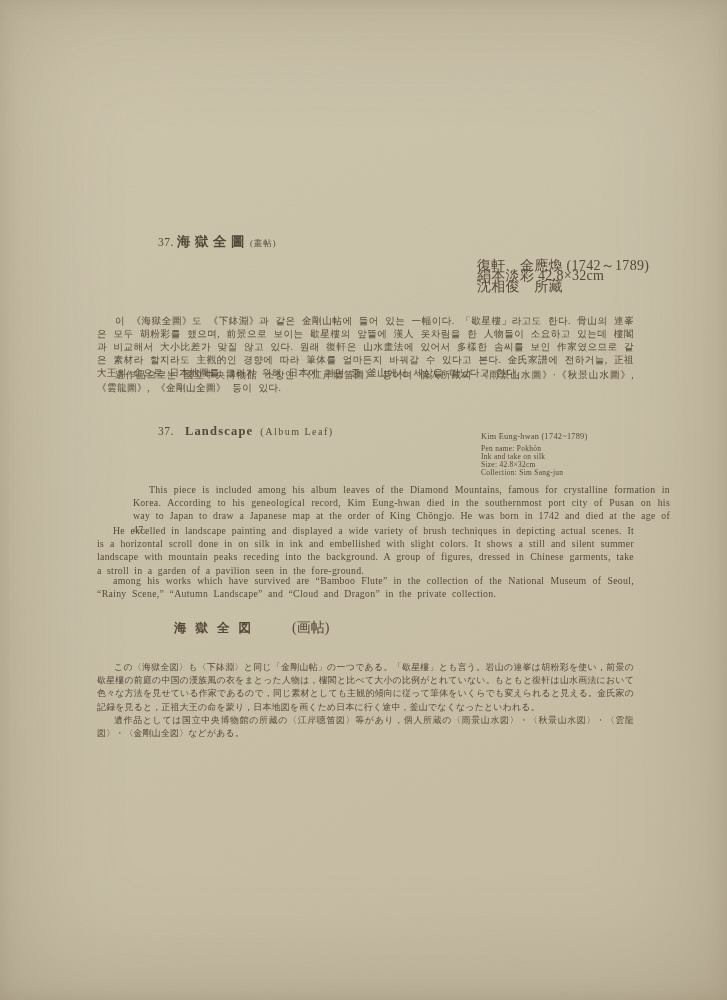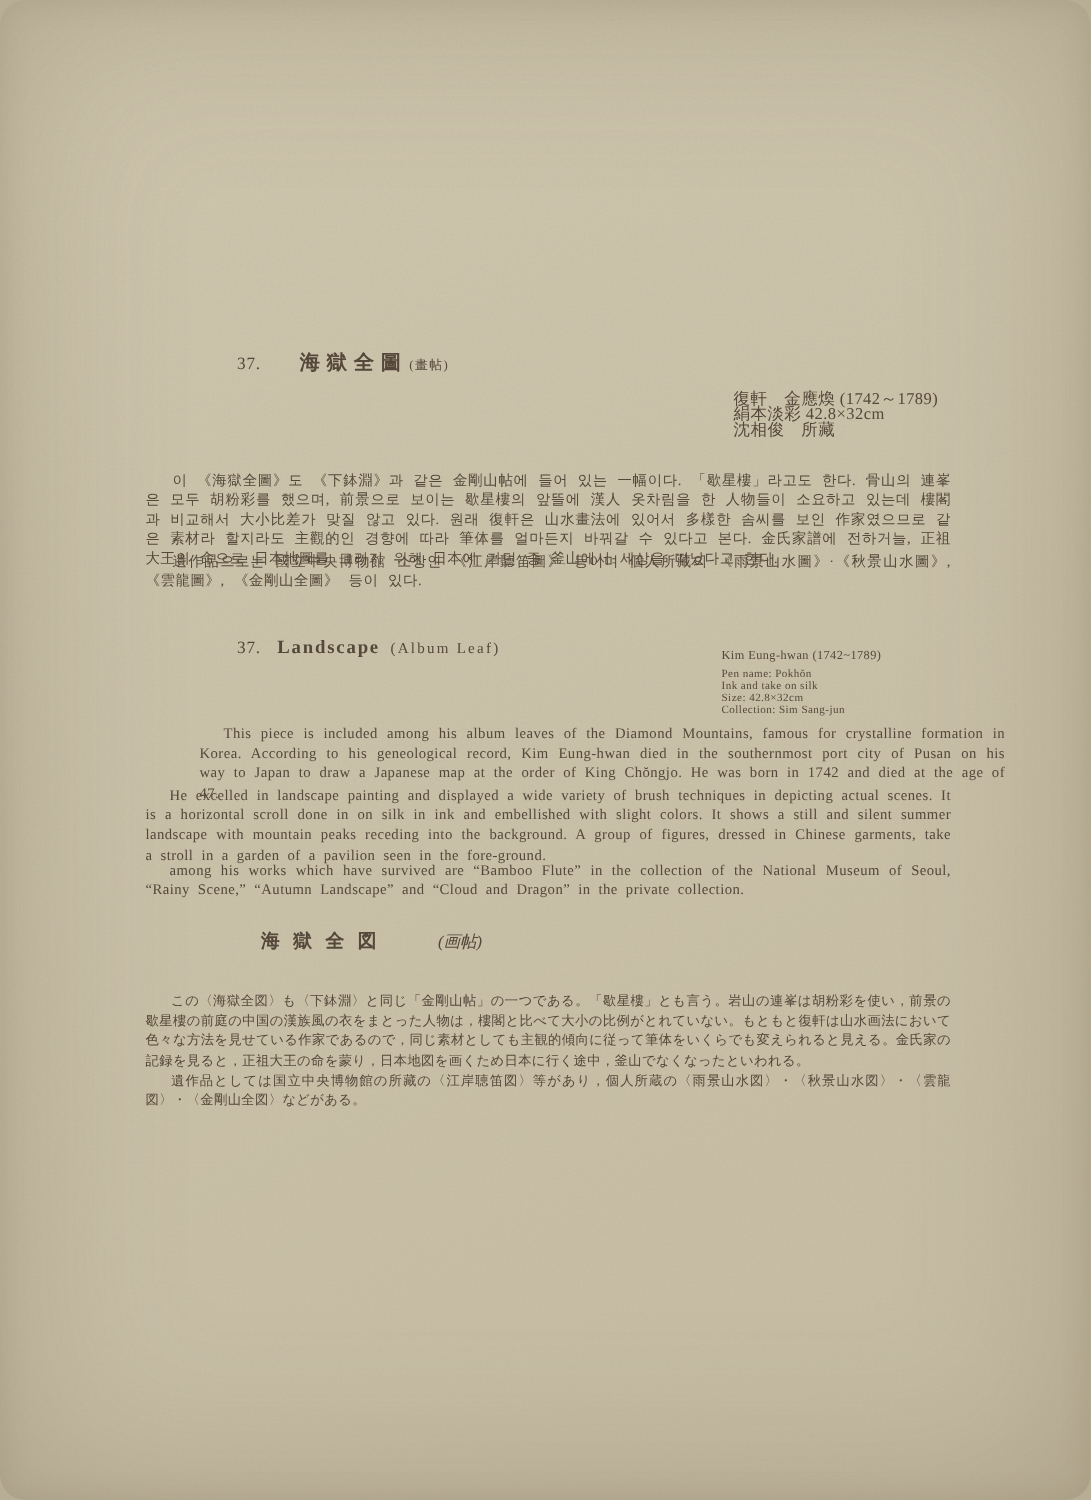--- a/index.html
+++ b/index.html
@@ -4,43 +4,42 @@
 <style>
   html,body { margin:0; padding:0; background:#b8ae96; }
   .page {
     position:relative;
     width:727px; height:1000px;
     margin:0 auto;
     background:linear-gradient(155deg,#cfc6ae 0%,#cbc2aa 45%,#c6bca3 100%);
     color:#55483a;
     font-family:"Liberation Serif","DejaVu Serif",serif;
     overflow:hidden;
-    border-radius:17px;
   }
   .grain { position:absolute; left:0; top:0; width:100%; height:100%; pointer-events:none; }
   .vignette { position:absolute; left:0; top:0; right:0; bottom:0;
     box-shadow: inset 0 0 120px rgba(110,95,70,.30), inset 0 0 20px rgba(110,95,70,.16);
     pointer-events:none; }
 
   .heading { position:absolute; display:flex; align-items:baseline; white-space:nowrap; }
   .num { font-size:11.5px; letter-spacing:.5px; }
   .k-heading { left:158px; top:233px; }
-  .title-k { font-size:13.5px; font-weight:bold; letter-spacing:4.5px; margin-left:26px; }
+  .title-k { font-size:13.5px; font-weight:bold; letter-spacing:4.5px; margin-left:3px; }
   .suffix-k { font-size:8.5px; margin-left:1px; letter-spacing:1px; }
 
   .e-heading { left:158px; top:424px; }
   .title-e { font-size:12.5px; font-weight:bold; letter-spacing:1.2px; margin-left:11px; }
   .suffix-e { font-size:10px; letter-spacing:1.5px; margin-left:7px; }
 
   .j-heading { left:174px; top:619px;gap:31px; }
   .title-j { font-size:12.5px; font-weight:bold; letter-spacing:9px; }
-  .suffix-j { font-size:11px; margin-left:1px;font-style:italic; }
+  .suffix-j { font-size:14px; margin-left:1px; }
 
   .info { position:absolute; letter-spacing:.3px; }
-  .k-info { left:489px; top:261px; font-size:11px; line-height:10.4px; }
+  .k-info { left:477px; top:261px; font-size:14px; line-height:10.4px; }
   .e-info { left:481px; top:433px; font-size:7.4px; line-height:8.1px; }
   .e-info .info-name { font-size:8.2px; margin-bottom:3.5px; }
 
   .para { position:absolute; left:97px; width:537px; margin:0; text-align:justify; }
   .k-para { font-size:9.6px; line-height:13.1px; word-spacing:3.5px; letter-spacing:.4px; text-indent:18px; }
   .k-para1 { top:314px; }
   .k-para2 { top:368px; }
   .e-para { font-size:9.8px; line-height:13.2px; word-spacing:2.6px; letter-spacing:.3px; text-indent:16px; }
   .e-para1 { top:483px;margin-left:36px; }
   .e-para2 { top:524px; }

